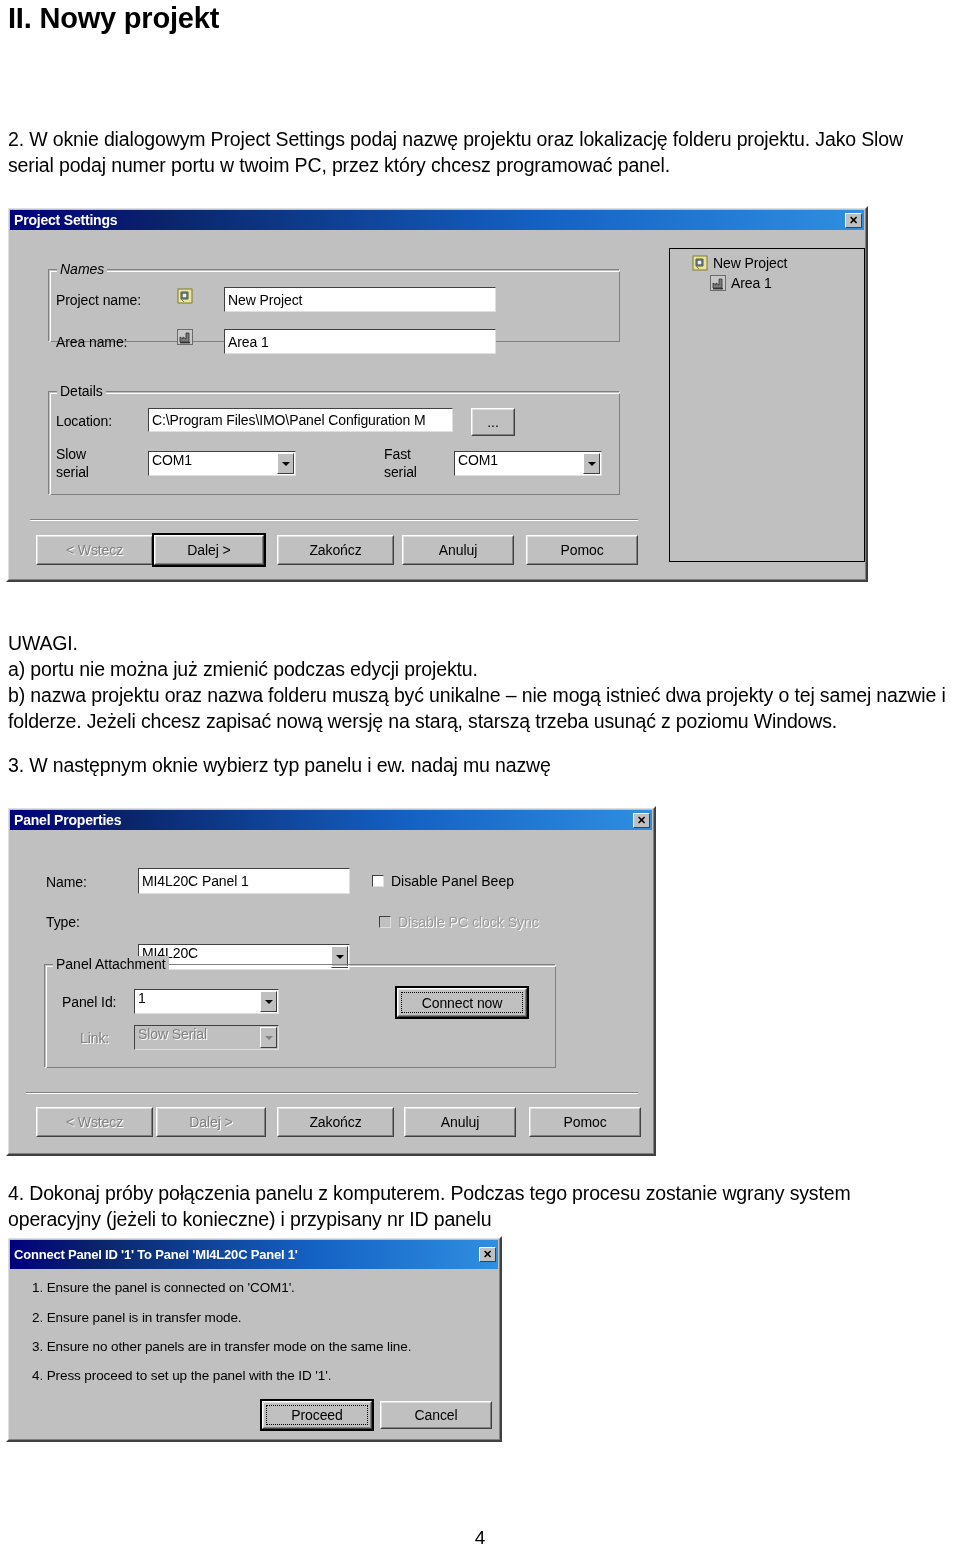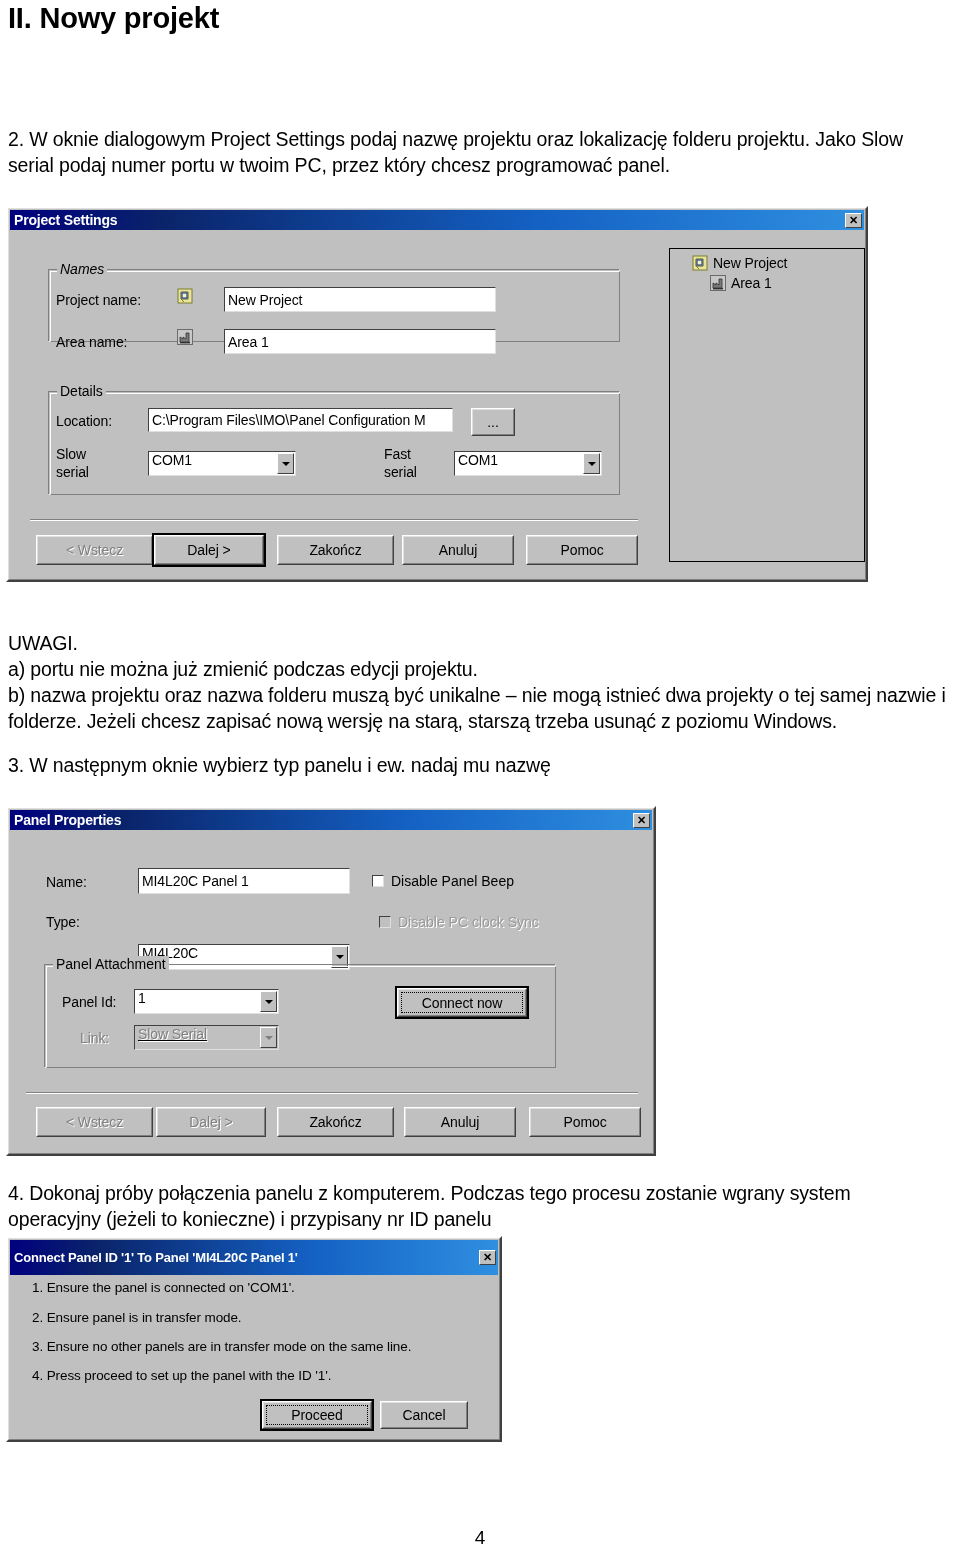--- a/index.html
+++ b/index.html
@@ -453,21 +453,21 @@
 
     <div class="lbl" style="left:54px; top:186px;">Panel Id:</div>
     <div class="combo" style="left:126px; top:181px; width:145px; height:25px;">
       <span class="cval">1</span>
       <span class="combo-arrow">
         <span class="arrow-glyph"></span>
       </span>
     </div>
 
     <div class="lbl dim" style="left:72px; top:222px;text-align:right;">Link:</div>
-    <div class="combo disabled" style="left:126px; top:217px; width:145px; height:25px;text-decoration:underline;">
+    <div class="combo disabled" style="left:126px; top:217px; width:145px; height:25px;">
       <span class="cval">Slow Serial</span>
       <span class="combo-arrow">
         <span class="arrow-glyph"></span>
       </span>
     </div>
 
     <div class="btn focused" style="left:389px; top:180px; width:130px; height:29px; outline:2px solid #000;">
       <span class="inner-edge"></span>
       <span class="focus-rect"></span>
       <span>Connect now</span>
@@ -495,36 +495,36 @@
       <span class="inner-edge"></span>
       <span>Pomoc</span>
     </div>
   </div>
 
   <div class="para p-step4">4. Dokonaj próby połączenia panelu z komputerem. Podczas tego procesu zostanie wgrany system operacyjny (jeżeli to konieczne) i przypisany nr ID panelu</div>
 
   <div class="dlg" style="left:6px; top:1236px; width:496px; height:206px;">
     <div class="dlg-inner"></div>
 
-    <div class="titlebar" style="height:35px;">
+    <div class="titlebar" style="height:29px;">
       <span class="titlebar-text" style="font-size:13px;">Connect Panel ID '1' To Panel 'MI4L20C Panel 1'</span>
       <span class="title-close">✕</span>
     </div>
 
     <div class="connect-text" style="left:24px; top:42px;">1. Ensure the panel is connected on 'COM1'.</div>
     <div class="connect-text" style="left:24px; top:72px;">2. Ensure panel is in transfer mode.</div>
     <div class="connect-text" style="left:24px; top:101px;">3. Ensure no other panels are in transfer mode on the same line.</div>
     <div class="connect-text" style="left:24px; top:130px;">4. Press proceed to set up the panel with the ID '1'.</div>
 
     <div class="btn focused" style="left:254px; top:163px; width:110px; height:28px; outline:2px solid #000;">
       <span class="inner-edge"></span>
       <span class="focus-rect"></span>
       <span>Proceed</span>
     </div>
-    <div class="btn" style="left:372px; top:163px; width:88px; height:28px;">
+    <div class="btn" style="left:372px; top:163px; width:112px; height:28px;">
       <span class="inner-edge"></span>
       <span>Cancel</span>
     </div>
   </div>
 
   <div class="page-number">4</div>
 
 </div>
 
 </body></html>

